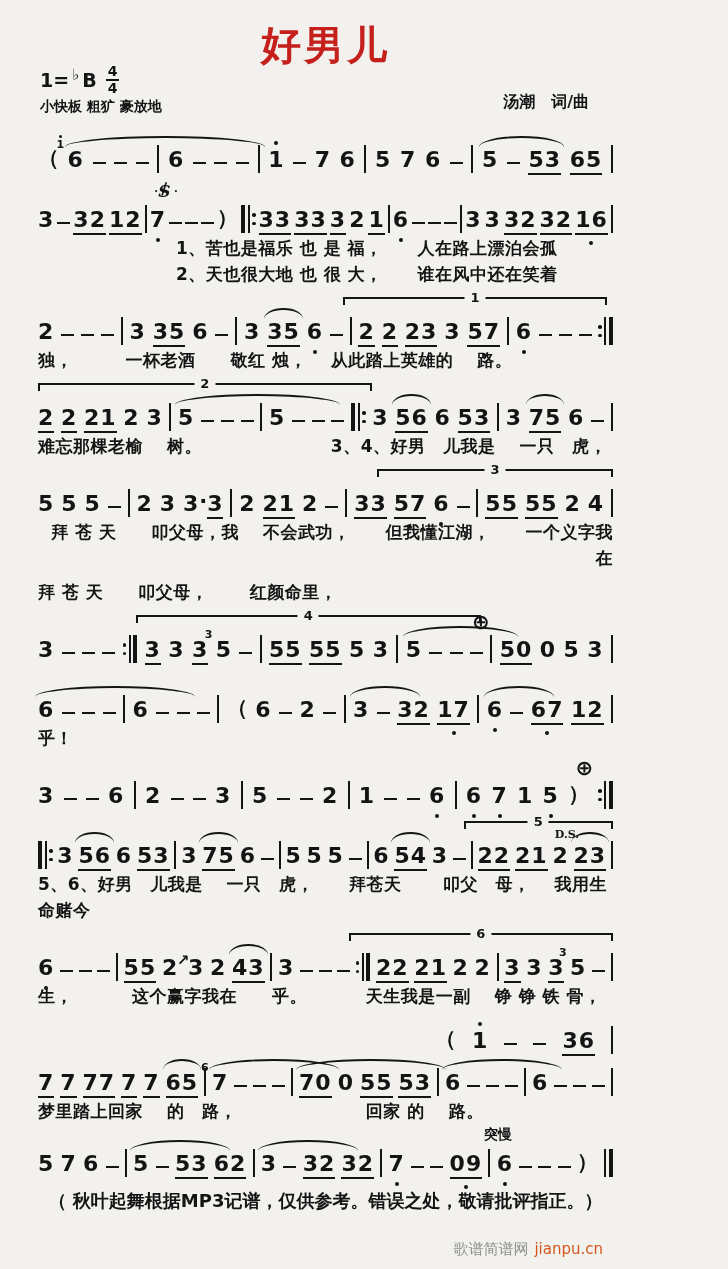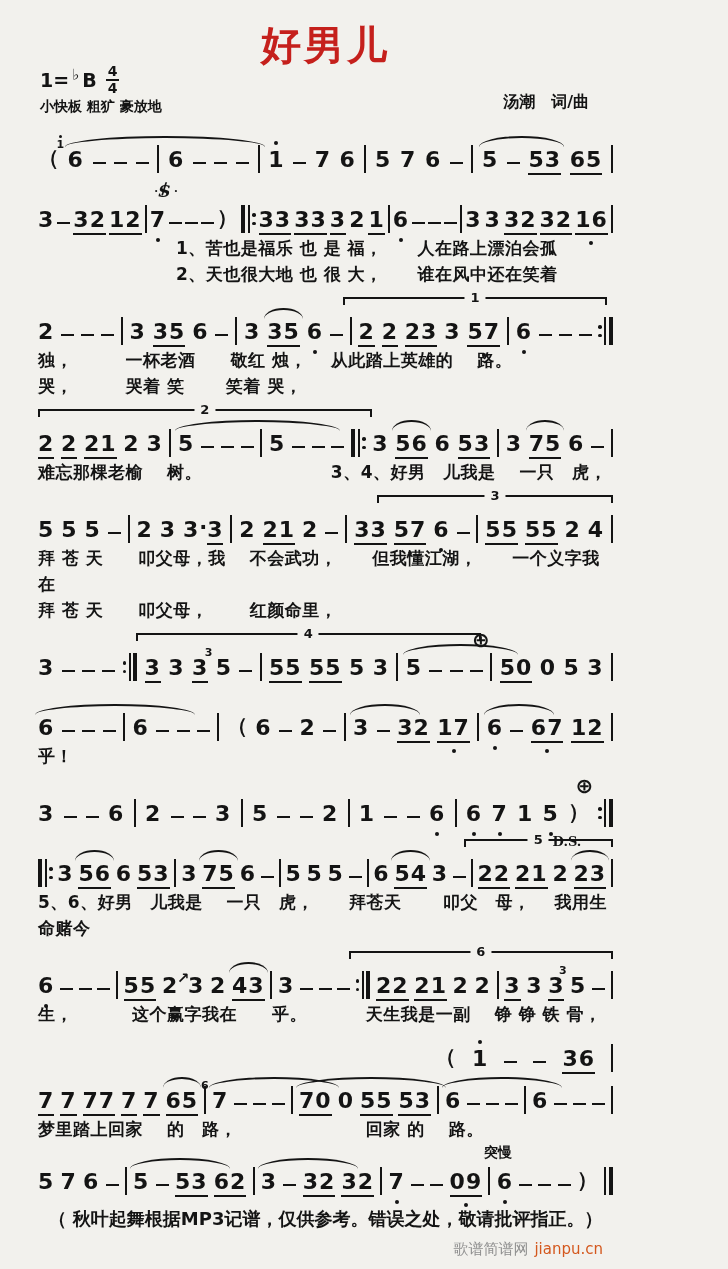--- a/index.html
+++ b/index.html
@@ -48,21 +48,21 @@
   .bl-thin{display:block;width:2px;height:28px;background:var(--ink);}
   .bl-thick{display:block;width:4px;height:28px;background:var(--ink);}
   .bl-dots{display:flex;flex-direction:column;gap:5px;}
   .bl-dots b{display:block;width:3.5px;height:3.5px;border-radius:50%;background:var(--ink);}
 
   .volta{position:absolute;top:3px;height:8px;border:2px solid var(--ink);border-bottom:none;box-sizing:border-box;}
   .vlb{position:absolute;left:50%;top:-9px;transform:translateX(-50%);background:var(--bg);padding:0 6px;font-size:13px;font-weight:bold;line-height:1.2;}
 
   .mk{position:absolute;transform:translateX(-50%);font-weight:bold;z-index:3;}
   .mk.above{top:0;}
-  .mk.below{top:58px;font-size:13px;font-family:"DejaVu Serif",serif;text-align:right;}
+  .mk.below{top:70px;font-size:11px;font-family:"DejaVu Serif",serif;text-align:right;}
   .coda-icon{font-size:21px;font-weight:bold;line-height:1;}
   .segno-icon{position:relative;display:inline-block;font:italic bold 17px "DejaVu Serif",serif;line-height:1;}
   .segno-icon::before{content:"\2215";position:absolute;left:3px;top:-2px;font-style:normal;font-size:16px;}
   .segno-icon::after{content:"\00B7\00A0\00B7";position:absolute;left:-4px;top:3px;font-style:normal;font-size:11px;letter-spacing:6px;}
   .mk-text{font-size:14px;}
 
   .lyr{font-size:17px;font-weight:bold;line-height:26px;letter-spacing:0.5px;white-space:pre-wrap;}
 
   
   .note-line{margin-top:10px;text-align:center;font-size:18px;font-weight:bold;}
@@ -222,21 +222,20 @@
           <span class="barline">
             <i class="bl-dots">
               <b></b>
               <b></b>
             </i>
             <i class="bl-thin"></i>
             <i class="bl-thick"></i>
           </span>
         </div>
         <div class="lyr" style="padding-left: 0%;">独，　　　一杯老酒　　敬红 烛，　 从此踏上英雄的　 路。</div>
-        <div class="lyr" style="padding-left: 0%;">哭，　　　哭着 笑　　 笑着 哭，</div>
       </div>
       <div class="line">
         <div class="volta" style="left: 0%; width: 58%;">
           <span class="vlb">2</span>
         </div>
         <div class="notes">
           <span class="nt u"><b>2</b></span>
           <span class="nt u"><b>2</b></span>
           <span class="nt u"><b>21</b></span>
           <span class="nt"><b>2</b></span>
@@ -315,22 +314,22 @@
             <i class="bl-thin"></i>
           </span>
           <span class="nt u"><b>55</b></span>
           <span class="nt u"><b>55</b></span>
           <span class="nt"><b>2</b></span>
           <span class="nt"><b>4</b></span>
           <span class="barline">
             <i class="bl-thin"></i>
           </span>
         </div>
-        <div class="lyr" style="padding-left: 0%;">拜 苍 天　　叩父母，我　 不会武功，　　但我懂江湖，　　一个义字我在</div>
-        <div class="lyr" style="padding-left: 0%;">拜 苍 天　　叩父母，　　 红颜命里，</div>
+        <div class="lyr" style="padding-left: 0%; text-align: right;">拜 苍 天　　叩父母，我　 不会武功，　　但我懂江湖，　　一个义字我在</div>
+        <div class="lyr" style="padding-left: 0%; margin-top: 8px;">拜 苍 天　　叩父母，　　 红颜命里，</div>
       </div>
       <div class="line">
         <div class="volta" style="left: 17%; width: 60%;">
           <span class="vlb">4</span>
         </div>
         <div class="mk above" style="left: 77%;"><span class="coda-icon">⊕</span></div>
         <div class="notes">
           <span class="nt"><b>3</b></span>
           <span class="dash"></span>
           <span class="dash"></span>

